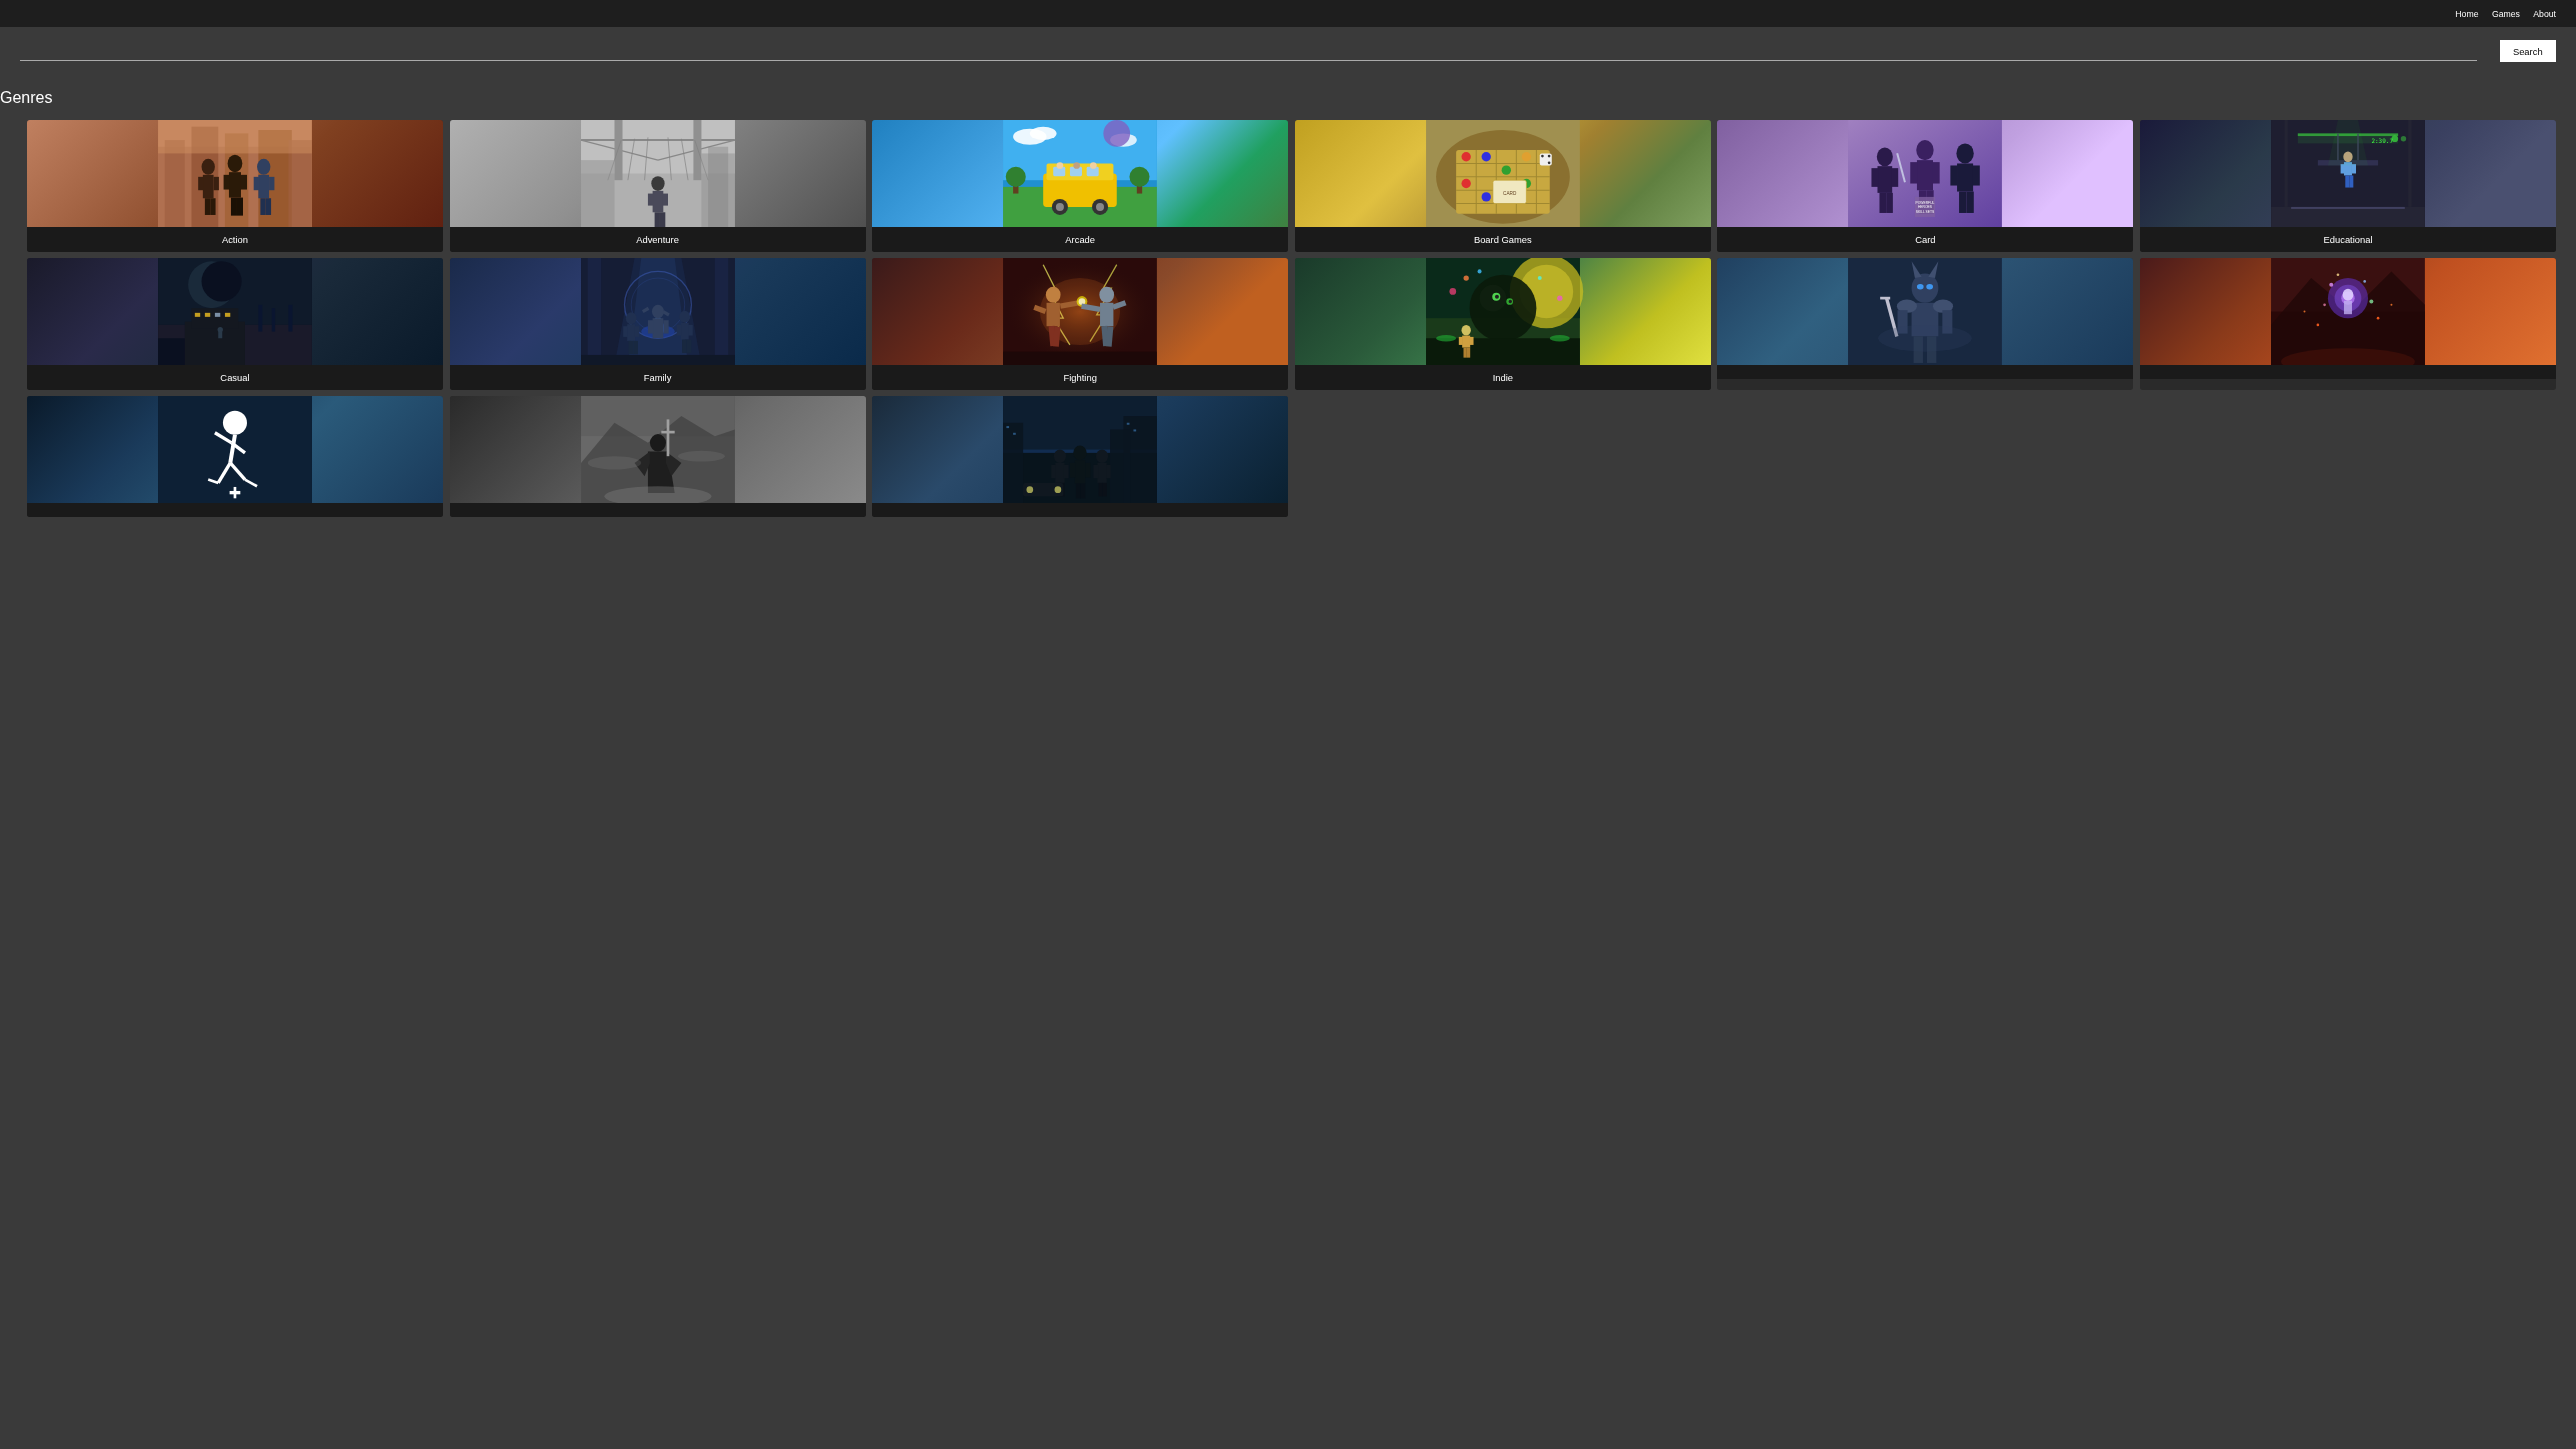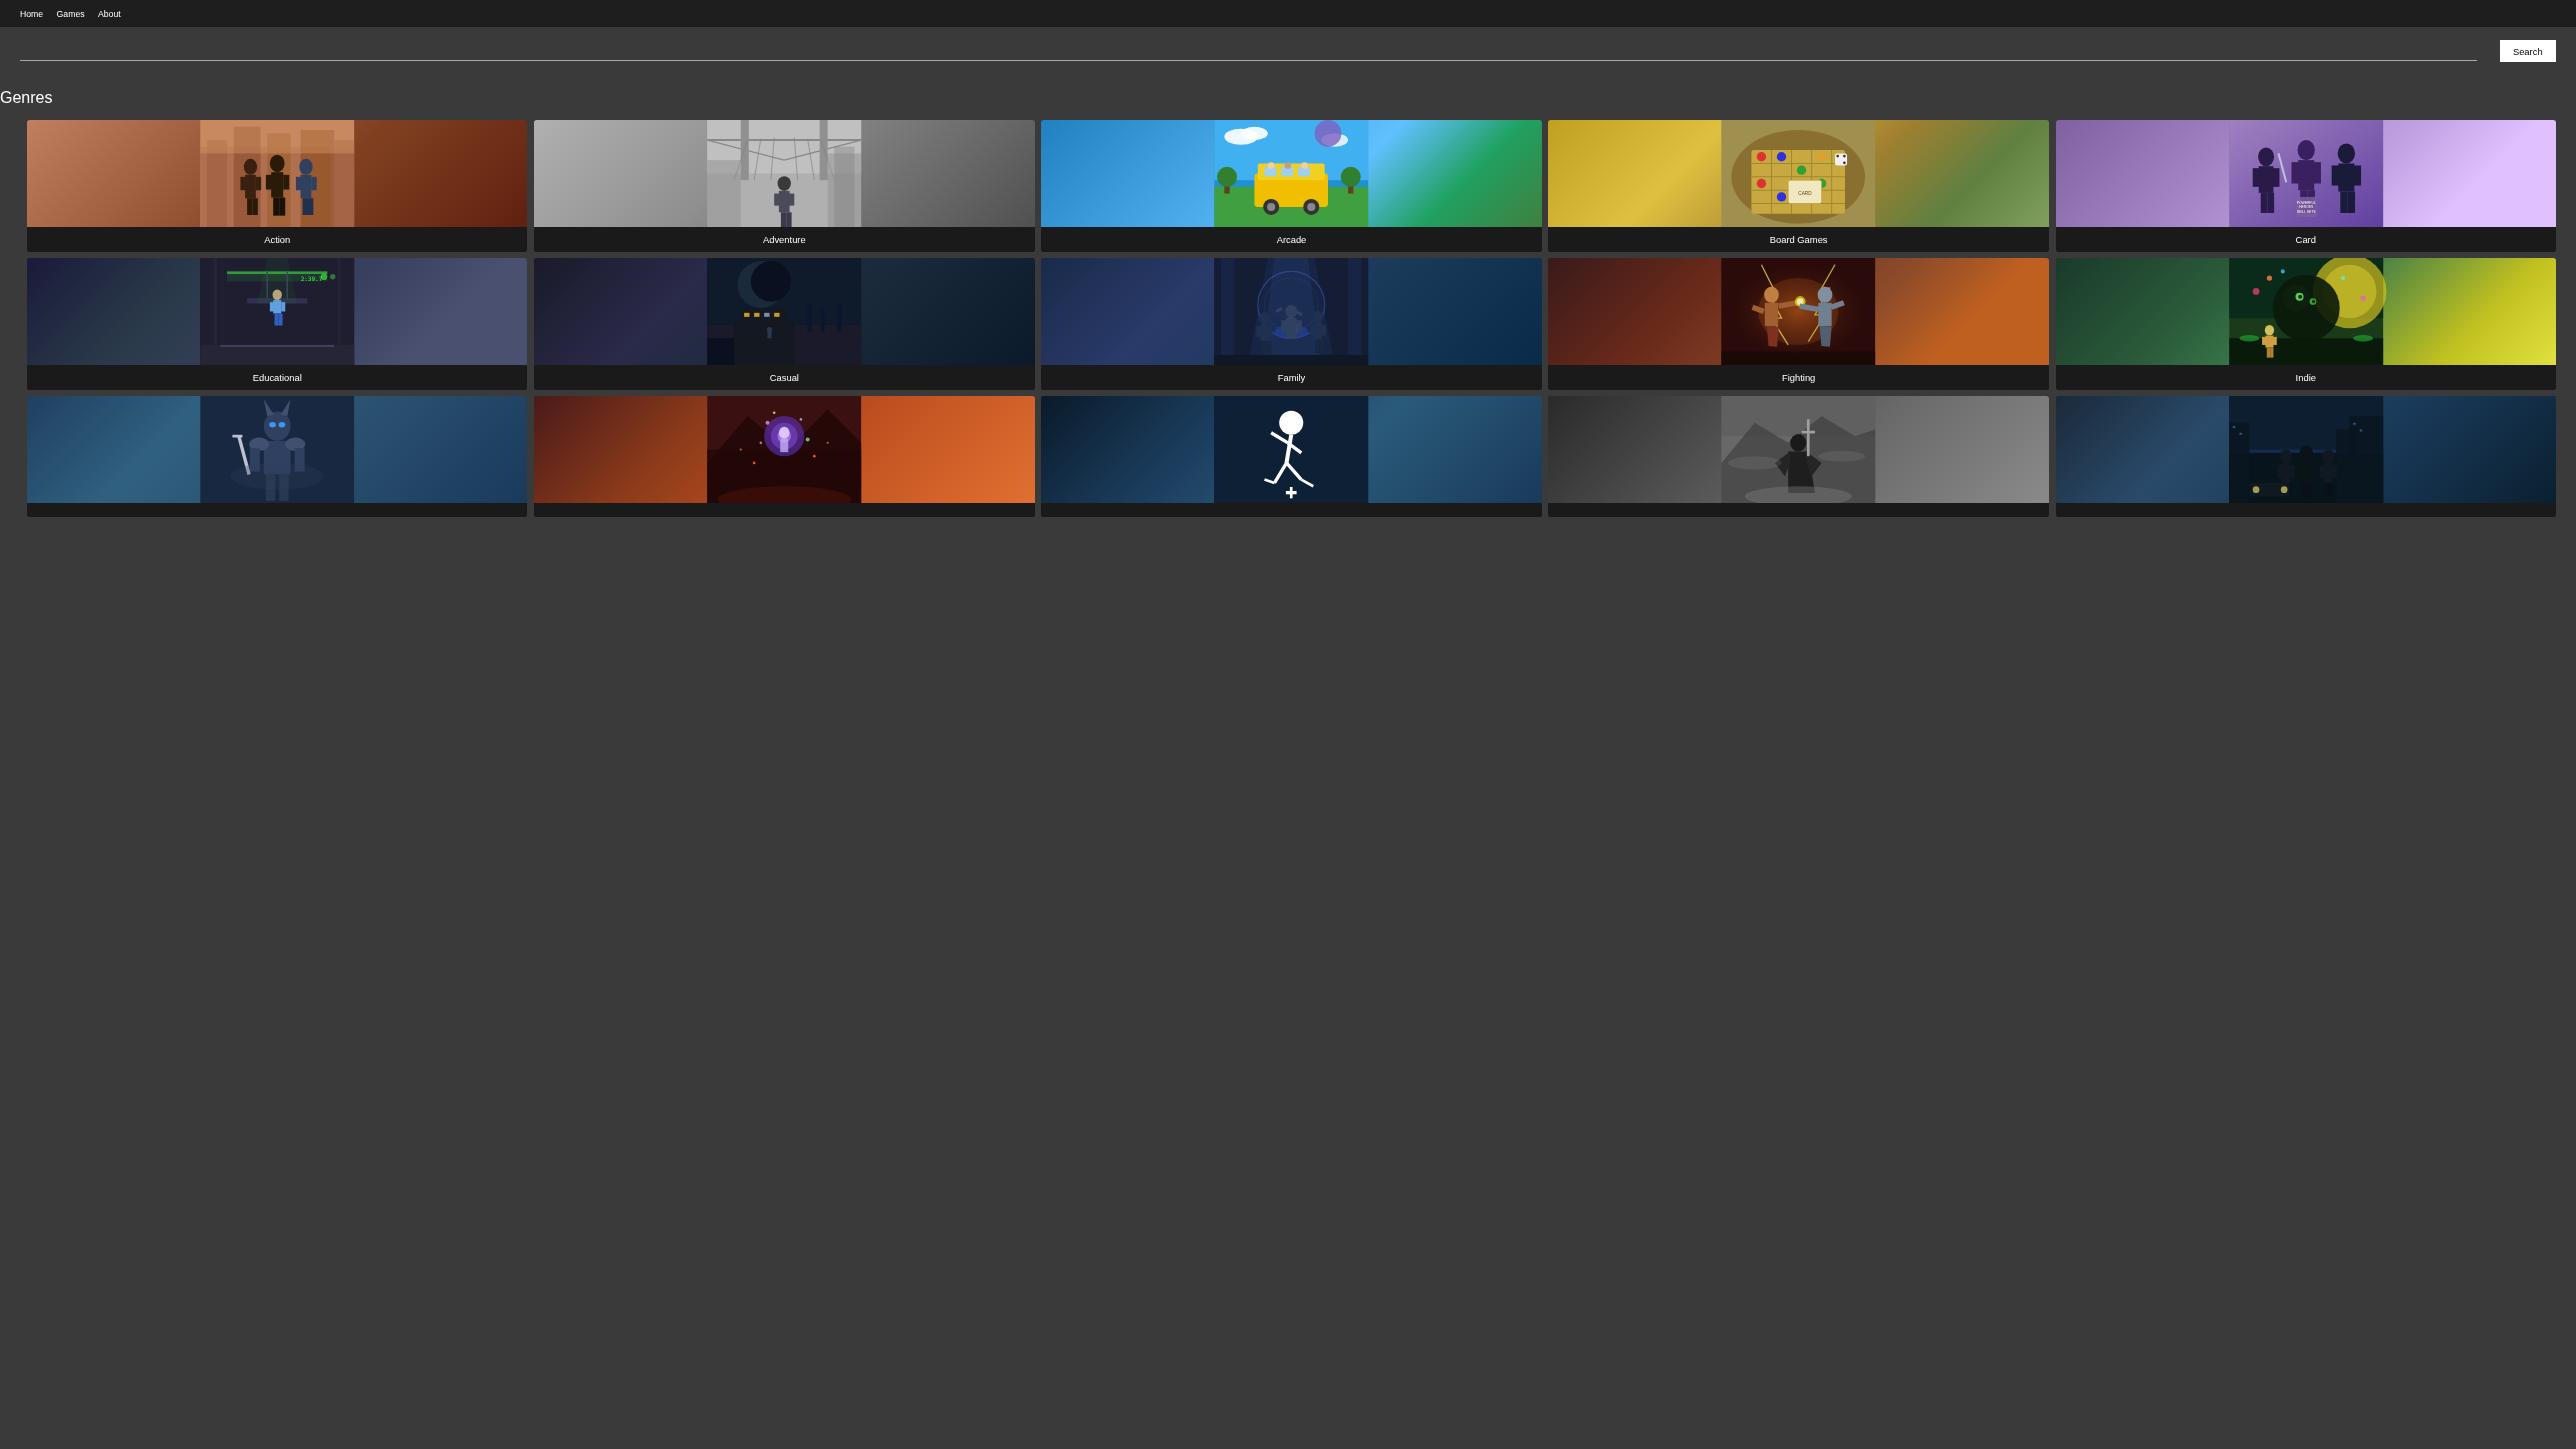--- a/index.html
+++ b/index.html
@@ -7,20 +7,21 @@
       background-color: #3a3a3a;
       font-family: Arial, sans-serif;
       color: #ffffff;
       min-height: 100vh;
     }
     nav {
       background-color: #1e1e1e;
       height: 27px;
       display: flex;
       align-items: center;
+      justify-content: flex-end;
       padding: 0 20px;
       gap: 13.4px;
     }
     nav a {
       color: #ffffff;
       text-decoration: none;
       font-size: 8.7px;
       cursor: pointer;
     }
     .search-bar-container {
@@ -51,21 +52,21 @@
     }
     .genres-title {
       text-align: left;
       font-size: 16px;
       font-weight: normal;
       margin: 20px 0 13.4px 0;
       color: #ffffff;
     }
     .genres-grid {
       display: grid;
-      grid-template-columns: repeat(5, 1fr);
+      grid-template-columns: repeat(6, 1fr);
       gap: 6.7px;
       padding: 0 20px 20px 20px;
       margin-left: 7px;
     }
     .genre-card {
       position: relative;
       cursor: pointer;
       overflow: hidden;
       border-radius: 2.7px;
       background: #2a2a2a;

